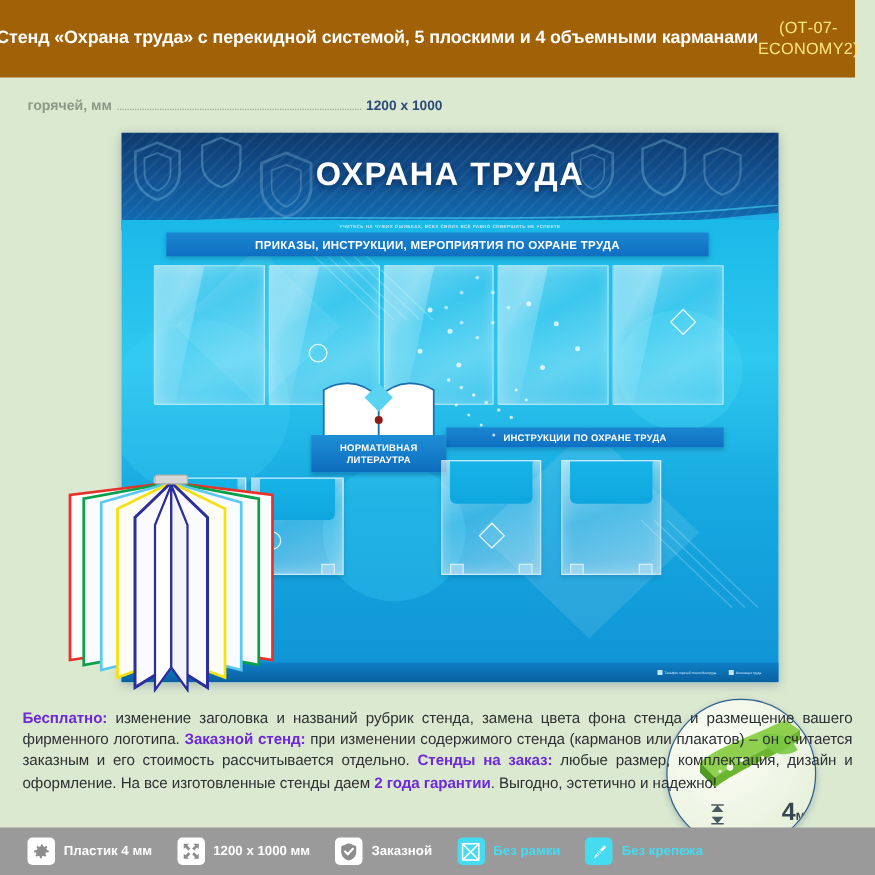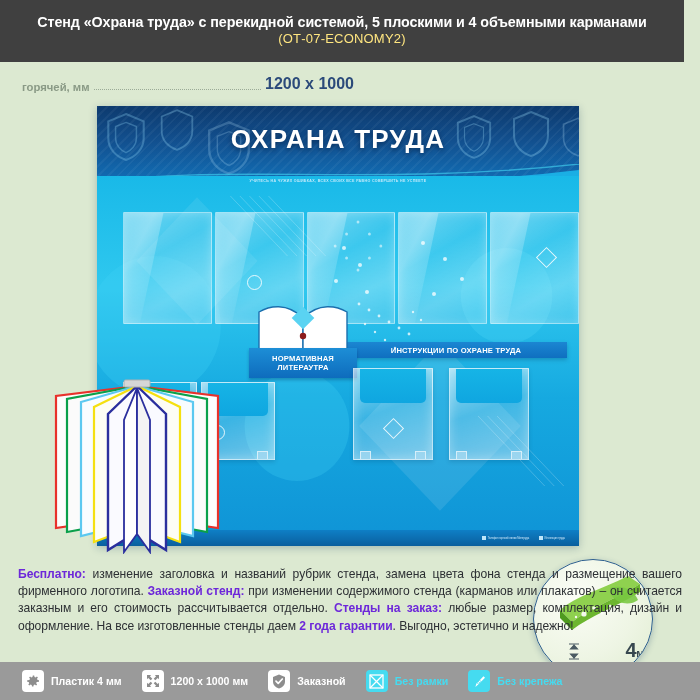--- a/index.html
+++ b/index.html
@@ -8,22 +8,22 @@
     font-family:"Liberation Sans", sans-serif;
     background:#dce9d1;
     overflow:hidden;
     position:relative;
   }
   .page{width:700px;height:700px;position:relative;background:#dce9d1;}
 
   
   .titlebar{
     position:absolute;left:0;top:0;width:684px;height:62px;
-    background:#404040;
-    display:flex;flex-direction:column;align-items:center;justify-content:center;
+    background:#a16207;
+    display:flex;flex-direction:row;align-items:center;justify-content:center;
     box-sizing:border-box;padding:4px 12px;
   }
   .titlebar .t1{
     color:#ffffff;font-size:14.3px;font-weight:bold;line-height:1.25;
     text-align:center;white-space:nowrap;letter-spacing:-0.1px;
   }
   .titlebar .t2{
     color:#ffe680;font-size:13px;font-weight:normal;line-height:1.3;
     text-align:center;letter-spacing:0.2px;
   }
@@ -34,26 +34,26 @@
     display:flex;align-items:center;padding:0 22px;box-sizing:border-box;
     font-size:11.5px;
   }
   .spec-group{display:flex;align-items:flex-end;}
   .spec-group.g1{flex:0 0 332px;}
   .spec-group.g2{flex:1;}
   .spec-label{color:#8a9a86;font-weight:bold;font-size:11.3px;white-space:nowrap;}
   .spec-dots{
     flex:1;border-bottom:1px dotted #9bab97;margin:0 4px 3px 4px;height:9px;min-width:10px;
   }
-  .spec-val{color:#2b4a7a;font-weight:bold;font-size:16px;white-space:nowrap;}
+  .spec-val{color:#2b4a7a;font-weight:bold;font-size:11px;white-space:nowrap;}
 
   
   .standwrap{position:absolute;left:0;top:104px;width:700px;height:455px;}
   .stand{
-    position:absolute;left:97px;top:2px;width:482px;height:440px;
+    position:absolute;left:97px;top:2px;width:526px;height:440px;
     overflow:hidden;
     box-shadow:0 2px 8px rgba(20,60,90,.28);
   }
 
   
   .st-top{
     position:absolute;left:0;top:0;width:100%;height:78px;
     background:
       repeating-linear-gradient(135deg, rgba(255,255,255,.045) 0 2px, rgba(0,0,0,0) 2px 7px),
       linear-gradient(180deg,#0d3a6e 0%, #12508f 45%, #1170b8 100%);
@@ -85,21 +85,21 @@
   }
 
   
   .ribbon{
     position:absolute;background:linear-gradient(180deg,#1b86d2,#0f6fc0);
     color:#fff;font-weight:bold;text-align:center;
     display:flex;align-items:center;justify-content:center;
     box-shadow:0 2px 4px rgba(0,40,80,.25);
   }
   .ribbon.r1{left:36px;top:10px;width:434px;height:19px;font-size:9.2px;letter-spacing:.25px;}
-  .ribbon.r2{left:248px;top:166px;width:222px;height:16px;font-size:7.6px;letter-spacing:.2px;}
+  .ribbon.r2{left:260px;top:166px;width:222px;height:16px;font-size:7.6px;letter-spacing:.2px;}
 
   
   .pockets-row{position:absolute;left:26px;top:36px;width:456px;height:112px;display:flex;gap:3px;}
   .pocket-flat{
     flex:1;position:relative;border-radius:1px;
     background:linear-gradient(150deg, rgba(255,255,255,.38) 0%, rgba(255,255,255,.10) 38%, rgba(255,255,255,.26) 70%, rgba(255,255,255,.12) 100%);
     border:1px solid rgba(255,255,255,.45);
     box-shadow:inset 0 0 10px rgba(255,255,255,.25);
     overflow:hidden;
   }
@@ -277,20 +277,21 @@
             <circle cx="286" cy="82" r="1.5"></circle>
               <circle cx="298" cy="70" r="1.5"></circle>
               <circle cx="286" cy="58" r="1.5"></circle>
             <circle cx="274" cy="46" r="1.5"></circle>
               <circle cx="262" cy="58" r="1.5"></circle>
           </g>
         </svg>
 
         <div class="motto">УЧИТЕСЬ НА ЧУЖИХ ОШИБКАХ, ВСЕХ СВОИХ ВСЁ РАВНО СОВЕРШИТЬ НЕ УСПЕЕТЕ</div>
 
+        <div class="ribbon r1">ПРИКАЗЫ, ИНСТРУКЦИИ, МЕРОПРИЯТИЯ ПО ОХРАНЕ ТРУДА</div>
 
         <div class="pockets-row">
           <div class="pocket-flat"></div>
           <div class="pocket-flat">
             <span class="pk-ring" style="left:36%;top:56%;"></span>
           </div>
           <div class="pocket-flat">
             <span class="pk-dot" style="left:40%;top:30%;"></span>
             <span class="pk-dot" style="left:58%;top:45%;"></span>
             <span class="pk-dot" style="left:30%;top:60%;"></span>

